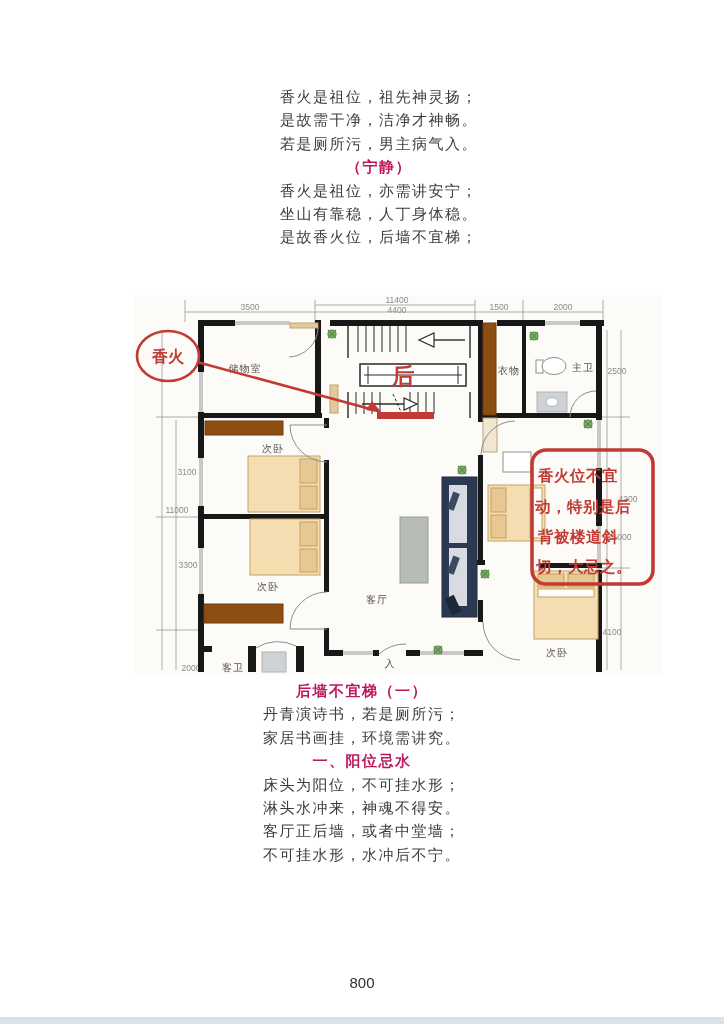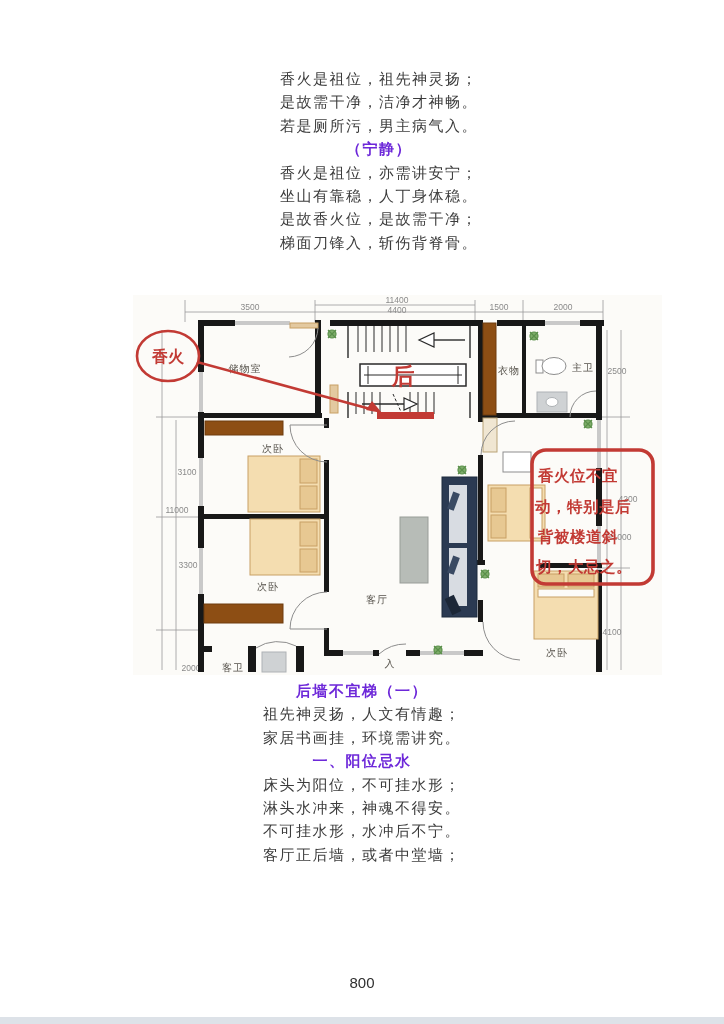--- a/index.html
+++ b/index.html
@@ -1,21 +1,21 @@
 <!DOCTYPE html>
 <html><head>
 <meta charset="utf-8">
 <style>
   html,body{margin:0;padding:0;background:#ffffff;}
   .page{position:relative;width:724px;height:1024px;background:#ffffff;overflow:hidden;
         font-family:"Liberation Serif","DejaVu Serif",serif;}
   .textblock{position:absolute;left:0;right:0;text-align:center;}
   .tline{height:23.4px;line-height:23.4px;font-size:15px;color:#3c3c3c;letter-spacing:1.5px;}
-  .tline.bold{font-weight:bold;color:#6d28d9;}
-  #block1{top:68px;margin-left:34px;}
+  .tline.bold{font-weight:bold;color:#be185d;}
+  #block1{top:86px;margin-left:34px;}
   #block2{top:680px;}
   .pagenum{position:absolute;top:974px;left:0;right:0;text-align:center;
            font-family:"Liberation Sans","DejaVu Sans",sans-serif;
            font-size:15px;color:#2f2f2f;}
   .bottombar{position:absolute;left:0;bottom:0;width:724px;height:7px;background:#dde2e8;}
   .plan{position:absolute;left:133px;top:295px;width:529px;height:380px;}
   svg text{font-family:"Liberation Sans","DejaVu Sans",sans-serif;}
   .roomlabel{fill:#55514a;font-size:10px;letter-spacing:1px;}
   .dimlabel{fill:#8a8a8a;font-size:8.5px;}
   .dimline{stroke:#9b9b9b;stroke-width:0.8;fill:none;}
@@ -32,22 +32,21 @@
 
 <div class="page">
 
   <div id="block1" class="textblock">
     <div class="tline">香火是祖位，祖先神灵扬；</div>
     <div class="tline">是故需干净，洁净才神畅。</div>
     <div class="tline">若是厕所污，男主病气入。</div>
     <div class="tline bold">（宁静）</div>
     <div class="tline">香火是祖位，亦需讲安宁；</div>
     <div class="tline">坐山有靠稳，人丁身体稳。</div>
-    <div class="tline">是故香火位，是故需干净；</div>
-    <div class="tline">梯面刀锋入，斩伤背脊骨。</div>
+    <div class="tline">是故香火位，后墙不宜梯；</div>
   </div>
 
   <svg class="plan" viewBox="133 295 529 380">
     <rect x="133" y="295" width="529" height="380" fill="#fcfbf8"></rect>
 
     <g>
       <line class="dimline" x1="315" y1="305" x2="475" y2="305"></line>
       <line class="dimline" x1="185" y1="312" x2="603" y2="312"></line>
       <line class="dimline" x1="185" y1="300" x2="185" y2="322"></line>
       <line class="dimline" x1="315" y1="300" x2="315" y2="322"></line>
@@ -237,24 +236,24 @@
       <rect class="redstroke" x="532" y="450" width="121" height="134" rx="14" stroke-width="3.6"></rect>
       <text class="rednote" x="538" y="481">香火位不宜</text>
       <text class="rednote" x="535" y="512">动，特别是后</text>
       <text class="rednote" x="538" y="542">背被楼道斜</text>
       <text class="rednote" x="536" y="572">切，大忌之。</text>
     </g>
   </svg>
 
   <div id="block2" class="textblock">
     <div class="tline bold">后墙不宜梯（一）</div>
-    <div class="tline">祖先神灵扬，人文有情趣；</div>
+    <div class="tline">丹青演诗书，若是厕所污；</div>
     <div class="tline">家居书画挂，环境需讲究。</div>
     <div class="tline bold">一、阳位忌水</div>
     <div class="tline">床头为阳位，不可挂水形；</div>
     <div class="tline">淋头水冲来，神魂不得安。</div>
+    <div class="tline">客厅正后墙，或者中堂墙；</div>
     <div class="tline">不可挂水形，水冲后不宁。</div>
-    <div class="tline">客厅正后墙，或者中堂墙；</div>
   </div>
 
   <div class="pagenum">800</div>
   <div class="bottombar"></div>
 </div>
 
 </body></html>

